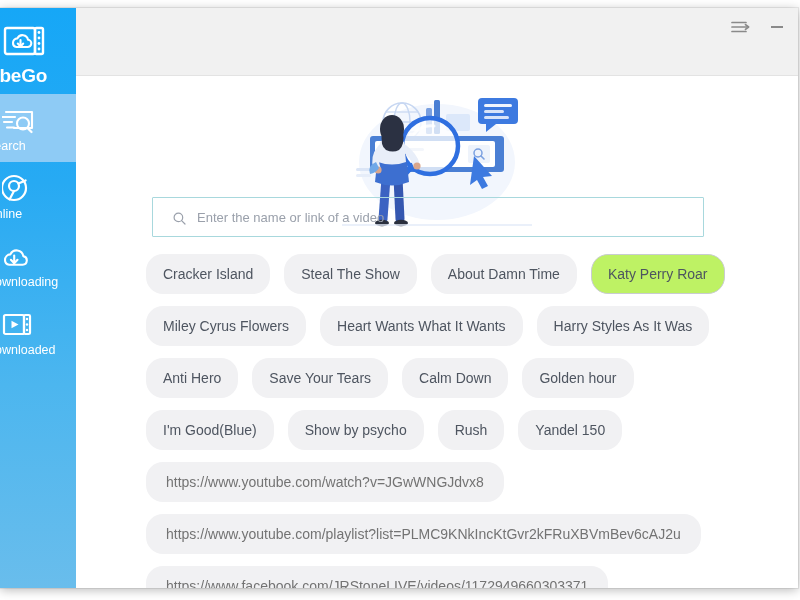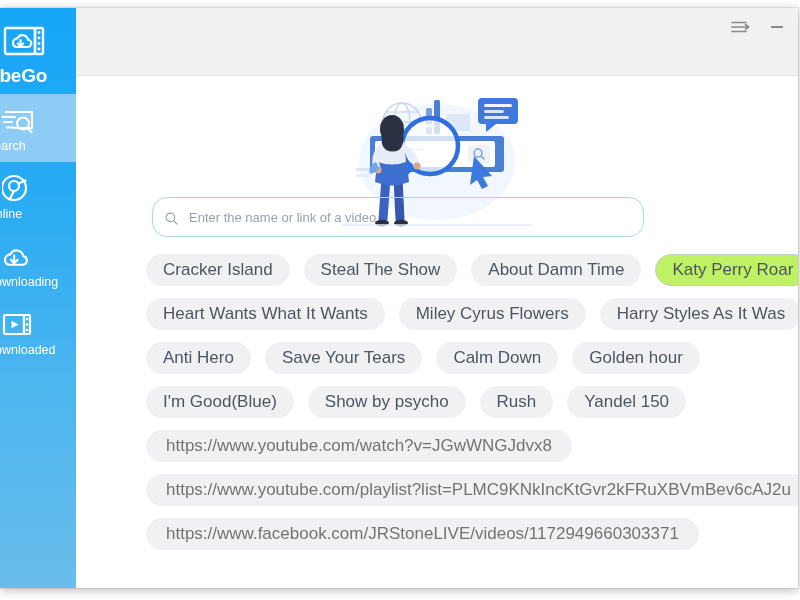--- a/index.html
+++ b/index.html
@@ -113,27 +113,27 @@
     left: 50%;
     transform: translateX(-50%);
     top: 8px;
     width: 190px; height: 150px;
   }
 
   
   #search-box {
     position: absolute;
     left: 76px; top: 121px;
-    width: 492px; height: 40px;
+    width: 552px; height: 40px;
     border: 1px solid #a8d8dd;
-    border-radius: 15px;
+    border-radius: 1px;
     background: rgba(255,255,255,0.0);
     display: flex;
     align-items: center;
-    padding: 0 12px;
+    padding: 0 20px;
   }
   #search-box .mag {
     width: 13px; height: 13px;
     flex: 0 0 auto;
     margin-right: 11px;
   }
   #search-input {
     border: none;
     outline: none;
     background: transparent;
@@ -152,25 +152,25 @@
   }
   .chip-row {
     display: flex;
     align-items: center;
     margin-bottom: 12px;
   }
   .chip {
     background: #f1f1f3;
     border: 1px solid transparent;
     border-radius: 17px;
-    height: 32px;
+    height: 40px;
     display: flex;
     align-items: center;
     padding: 0 16px;
-    font-size: 17px;
+    font-size: 14px;
     color: #4e5560;
     white-space: nowrap;
     cursor: pointer;
     margin-right: 14px;
   }
   .chip.hovered {
     background: #bef264;
     border: 1px solid #c9ccd1;
   }
   .chip.url {
@@ -357,22 +357,22 @@
       <div id="chip-area">
 
         <div class="chip-row">
           <div class="chip">Cracker Island</div>
           <div class="chip">Steal The Show</div>
           <div class="chip">About Damn Time</div>
           <div class="chip hovered">Katy Perry Roar</div>
         </div>
 
         <div class="chip-row">
+          <div class="chip">Miley Cyrus Flowers</div>
           <div class="chip">Heart Wants What It Wants</div>
-          <div class="chip">Miley Cyrus Flowers</div>
           <div class="chip">Harry Styles As It Was</div>
         </div>
 
         <div class="chip-row">
           <div class="chip">Anti Hero</div>
           <div class="chip">Save Your Tears</div>
           <div class="chip">Calm Down</div>
           <div class="chip">Golden hour</div>
         </div>
 

